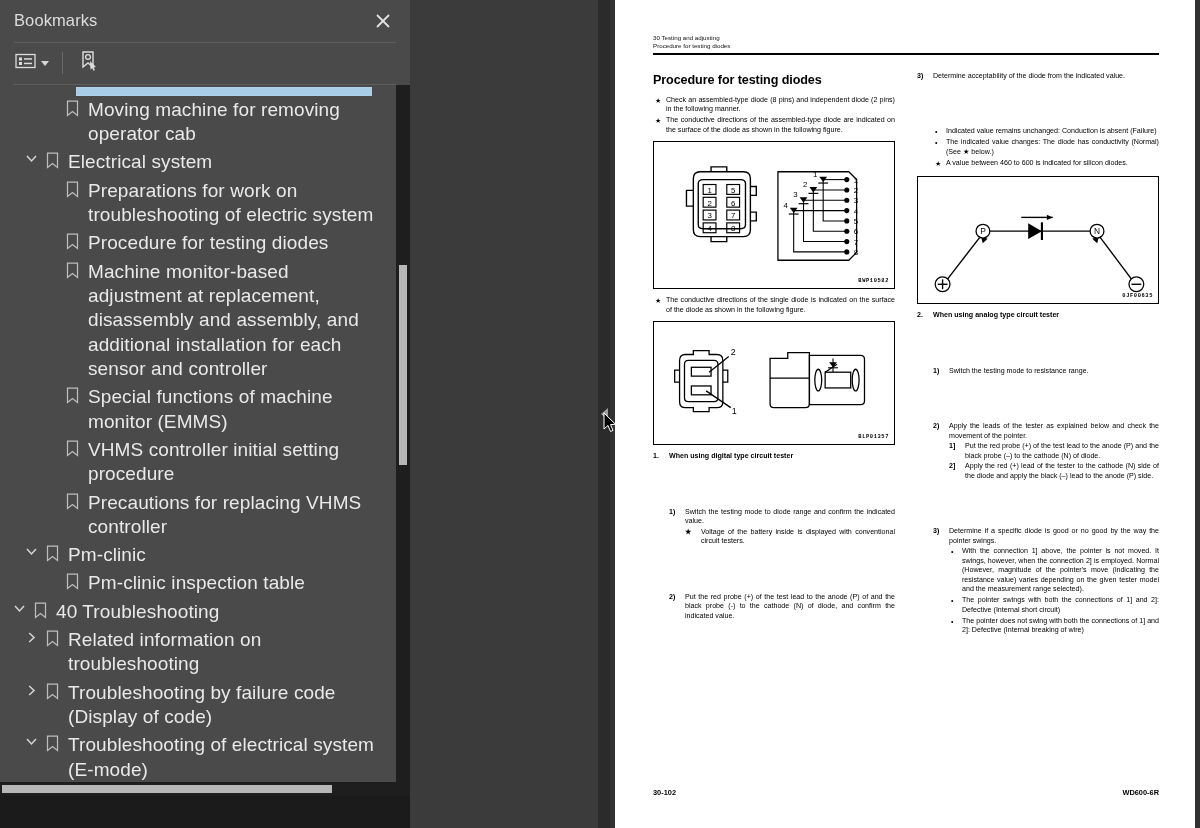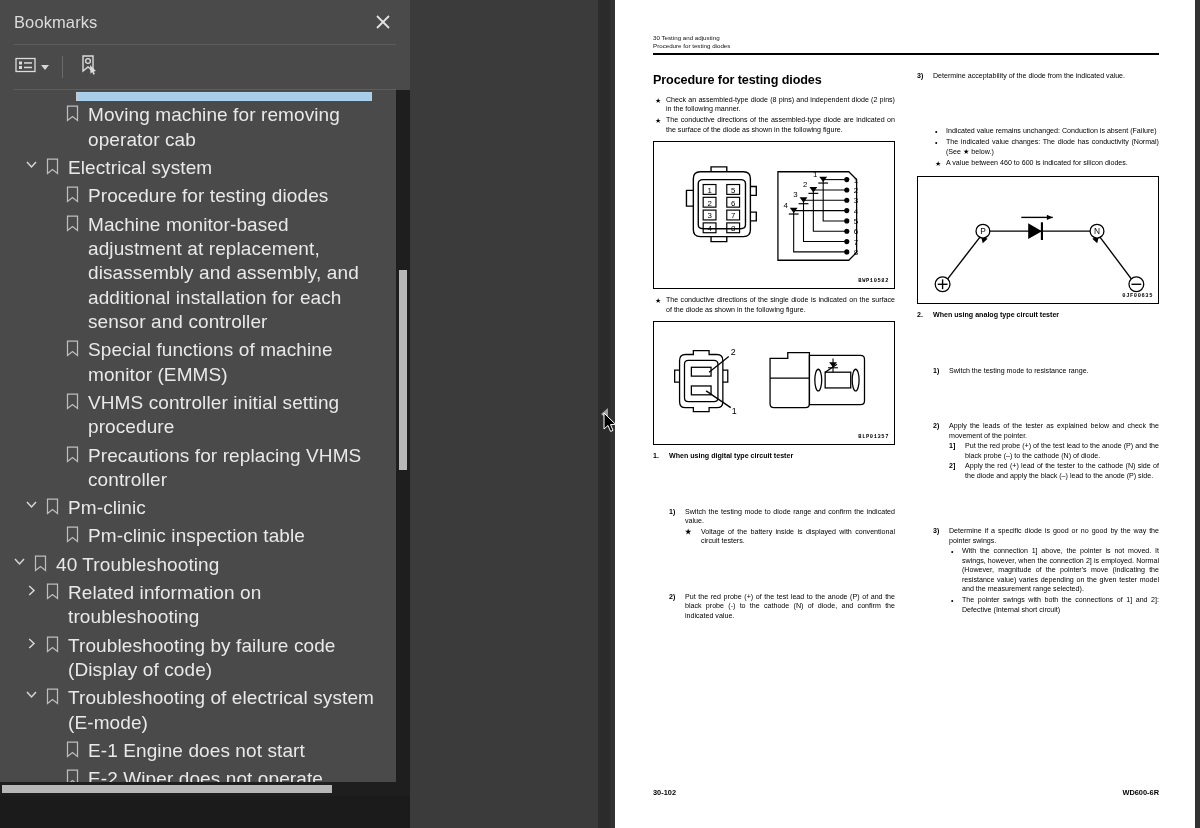--- a/index.html
+++ b/index.html
@@ -263,20 +263,29 @@
             </span>
             <span class="label">Electrical system</span>
           </div>
           <div class="node d2">
             <span class="twisty empty"></span>
             <span class="bmicon">
               <svg width="13" height="17" viewBox="0 0 13 17" aria-hidden="true">
                 <path d="M1.5 1 h10 v14.5 l-5 -4 l-5 4 z" fill="none" stroke="#bdbdbd" stroke-width="1.25"></path>
               </svg>
             </span>
+            <span class="label">Preparations for work on troubleshooting of electric system</span>
+          </div>
+          <div class="node d2">
+            <span class="twisty empty"></span>
+            <span class="bmicon">
+              <svg width="13" height="17" viewBox="0 0 13 17" aria-hidden="true">
+                <path d="M1.5 1 h10 v14.5 l-5 -4 l-5 4 z" fill="none" stroke="#bdbdbd" stroke-width="1.25"></path>
+              </svg>
+            </span>
             <span class="label">Procedure for testing diodes</span>
           </div>
           <div class="node d2">
             <span class="twisty empty"></span>
             <span class="bmicon">
               <svg width="13" height="17" viewBox="0 0 13 17" aria-hidden="true">
                 <path d="M1.5 1 h10 v14.5 l-5 -4 l-5 4 z" fill="none" stroke="#bdbdbd" stroke-width="1.25"></path>
               </svg>
             </span>
             <span class="label">Machine monitor-based adjustment at replacement, disassembly and assembly, and additional installation for each sensor and controller</span>
@@ -683,20 +692,24 @@
           </div>
           <ul class="b indent2">
             <li class="dot">
               <span class="mk">•</span>
               <span class="txt">With the connection 1] above, the pointer is not moved. It swings, however, when the connection 2] is employed. Normal (However, magnitude of the pointer's move (indicating the resistance value) varies depending on the given tester model and the measurement range selected).</span>
             </li>
             <li class="dot">
               <span class="mk">•</span>
               <span class="txt">The pointer swings with both the connections of 1] and 2]: Defective (Internal short circuit)</span>
             </li>
+            <li class="dot">
+              <span class="mk">•</span>
+              <span class="txt">The pointer does not swing with both the connections of 1] and 2]: Defective (Internal breaking of wire)</span>
+            </li>
           </ul>
         </div>
       </div>
 
       <div class="footer">
         <span>30-102</span>
         <span>WD600-6R</span>
       </div>
     </div>
   </div>

